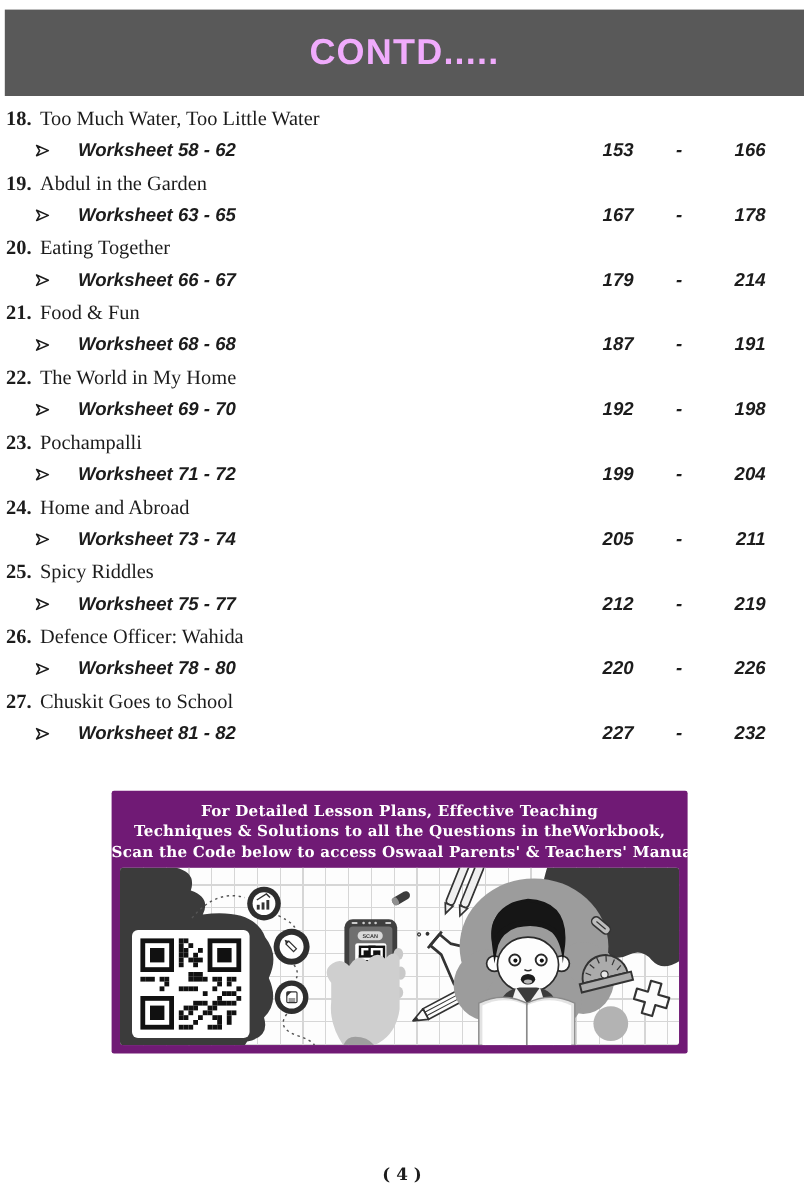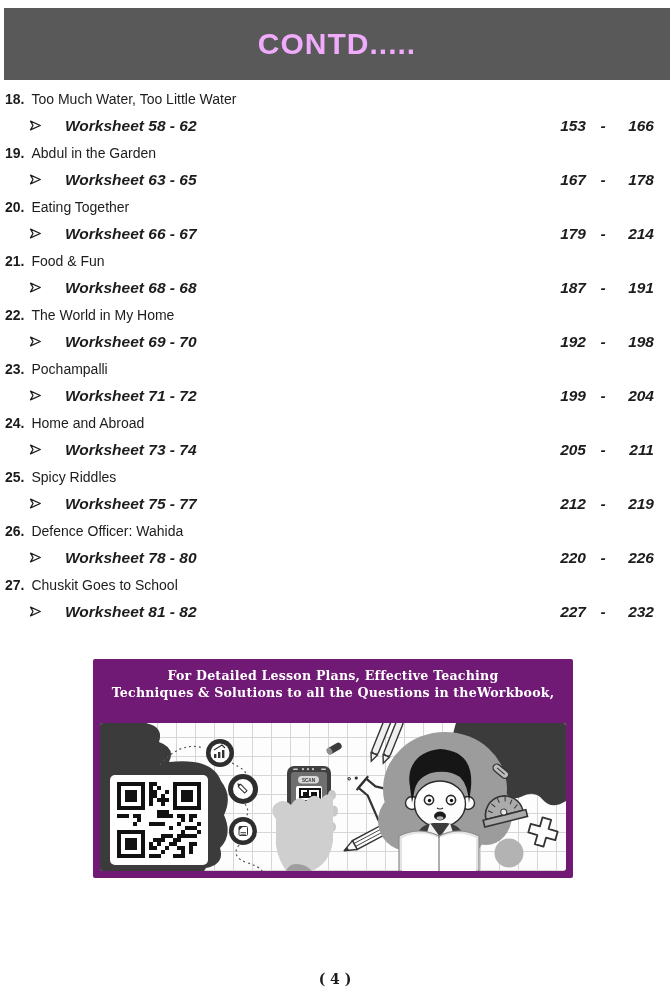--- a/index.html
+++ b/index.html
@@ -9,26 +9,26 @@
   }
   
   .header{
     position:absolute;left:4px;top:8px;width:666px;height:72px;
     background:#595959;display:flex;align-items:center;justify-content:center;
   }
   .header-title{color:#f0abfc;font-weight:bold;font-size:30px;letter-spacing:1px;}
   
   .toc{position:absolute;top:85px;left:0;width:670px;}
   .ch-block{height:54px;}
-  .ch-line{height:27px;display:flex;align-items:center;padding-left:5px;font-size:14px;}
+  .ch-line{height:27px;display:flex;align-items:center;padding-left:5px;font-size:17px;font-family:Liberation Serif, serif;}
   .ch-num{font-weight:bold;margin-right:7px;}
   .ws-line{height:27px;display:flex;align-items:center;font-style:italic;}
   .ws-arrow{width:13px;height:13px;margin-left:29px;flex:0 0 auto;}
   .ws-label{font-weight:bold;margin-left:23px;font-size:15.5px;}
-  .pages{margin-left:auto;display:flex;font-weight:bold;font-size:15.5px;padding-right:16px;}
+  .pages{margin-left:auto;display:flex;font-weight:bold;font-size:15.5px;padding-right:32px;gap:21px;}
   .pg-start{width:44px;text-align:right;}
   .pg-dash{width:34px;text-align:center;}
   .pg-end{width:34px;text-align:right;}
   
   .banner{
     position:absolute;left:93px;top:659px;width:480px;height:219px;
     background:#701a75;border-radius:2px;
   }
   .banner-text{padding-top:8px;}
   .banner-line{
@@ -236,20 +236,21 @@
         <span class="pg-end">232</span>
       </span>
     </div>
   </div>
 </div>
 
 <div class="banner">
   <div class="banner-text">
     <div class="banner-line">For Detailed Lesson Plans, Effective Teaching</div>
     <div class="banner-line">Techniques &amp; Solutions to all the Questions in theWorkbook,</div>
+    <div class="banner-line">Scan the Code below to access Oswaal Parents' &amp; Teachers' Manual</div>
   </div>
   <div class="illo">
     <svg viewBox="0 0 466 148" preserveAspectRatio="none">
 
       <g>
         <path d="M352,0 L466,0 L466,78 Q452,87 443,77 Q435,67 423,73 Q409,80 403,65 Q399,50 386,54 Q372,58 372,43 Q372,29 361,27 Q349,25 353,11 Q355,3 356,0 Z" fill="#3b3b3b"></path>
       </g>
 
       <g>
         <path d="M0,0 L46,0 Q64,4 59,19 Q76,25 69,39 Q112,34 121,58 Q133,73 124,92 Q133,112 120,125 Q125,141 106,145 L104,148 L0,148 Z" fill="#3b3b3b"></path>

